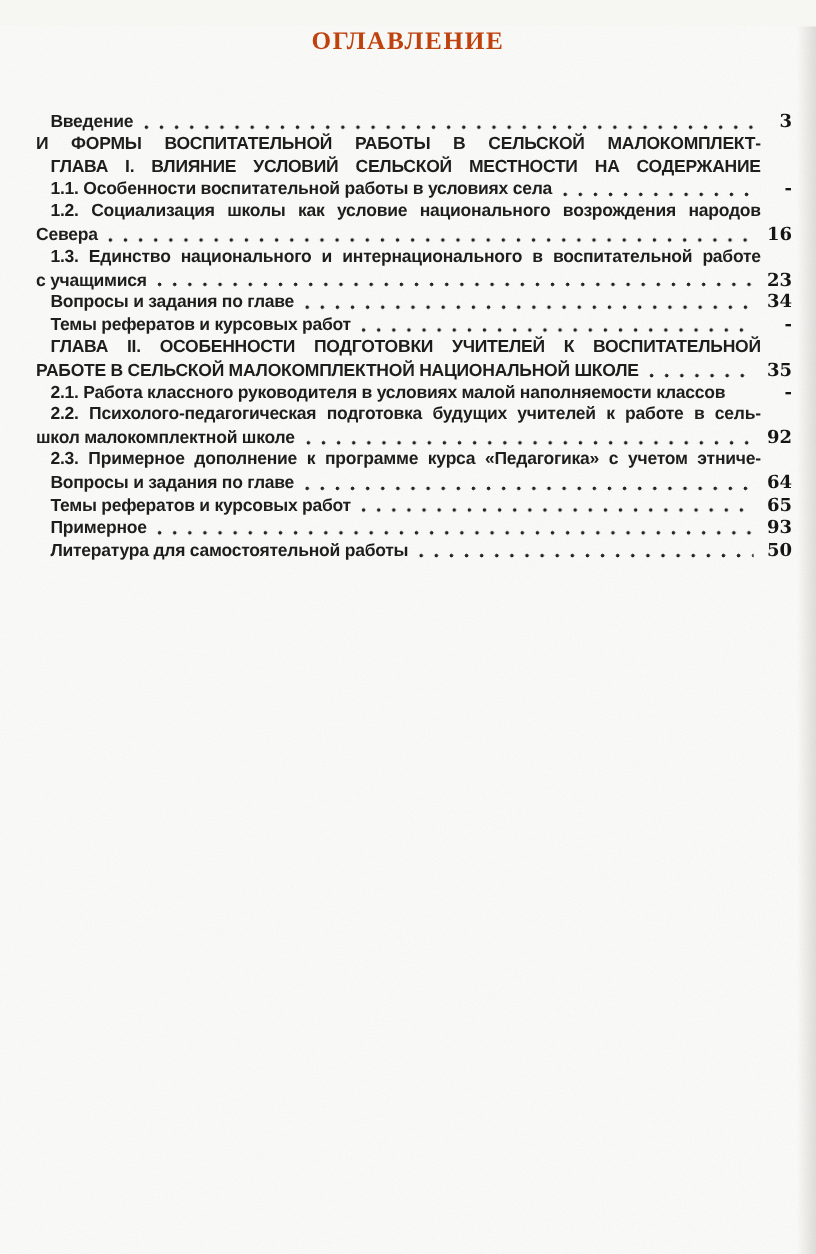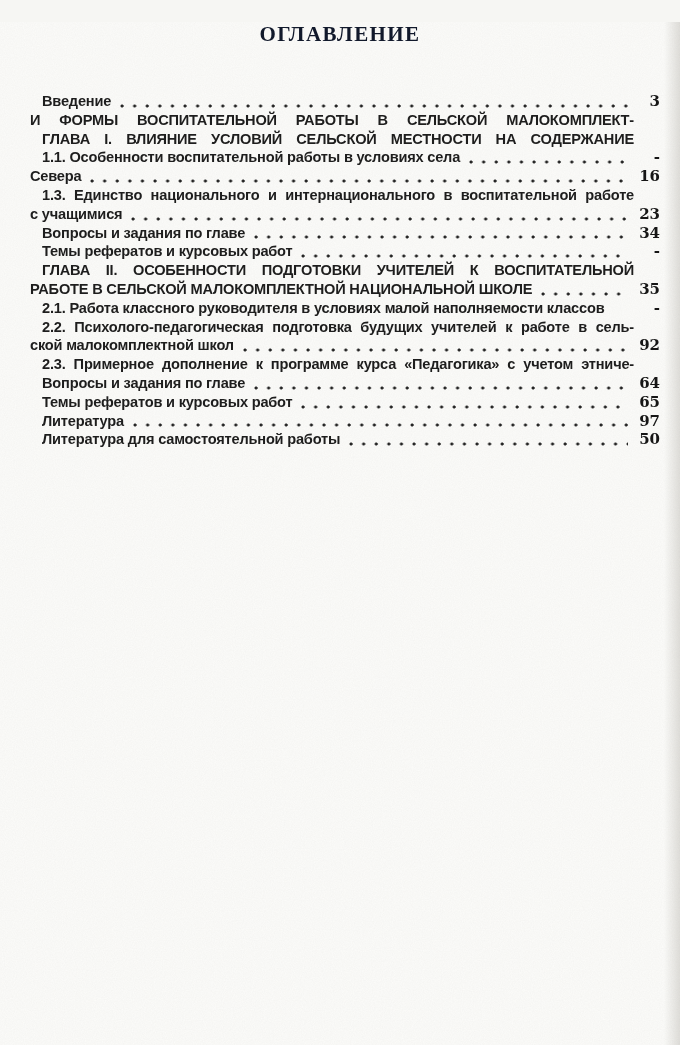--- a/index.html
+++ b/index.html
@@ -14,21 +14,21 @@
     background: #fcfcfa;
     color: #1a1a1a;
   }
   .title {
     margin: 22px 0 0 0;
     text-align: center;
     font-family: "Liberation Serif", serif;
     font-weight: 700;
     font-size: 21px;
     letter-spacing: 1.4px;
-    color: #0f172a;
+    color: #c2410c;
   }
   .toc {
     margin: 45px 20px 0 30px; 
   }
   .row {
     display: flex;
     align-items: baseline;
     height: 18.8px;
     line-height: 18.8px;
     font-size: 14.6px;
@@ -105,20 +105,25 @@
     <span class="pg"></span>
   </div>
 
 
   <div class="row indent">
     <span class="txt">1.1. Особенности воспитательной работы в условиях села</span>
     <span class="leader"></span>
     <span class="pg">-</span>
   </div>
 
+  <div class="row indent justify">
+    <span class="txt">1.2. Социализация школы как условие национального возрождения народов</span>
+
+    <span class="pg"></span>
+  </div>
 
   <div class="row">
     <span class="txt">Севера</span>
     <span class="leader"></span>
     <span class="pg">16</span>
   </div>
 
   <div class="row indent justify">
     <span class="txt">1.3. Единство национального и интернационального в воспитательной работе</span>
 
@@ -161,21 +166,21 @@
     <span class="pg">-</span>
   </div>
 
   <div class="row indent justify">
     <span class="txt">2.2. Психолого-педагогическая подготовка будущих учителей к работе в сель-</span>
 
     <span class="pg"></span>
   </div>
 
   <div class="row">
-    <span class="txt">ской малокомплектной школ</span>
+    <span class="txt">школ малокомплектной школе</span>
     <span class="leader"></span>
     <span class="pg">92</span>
   </div>
 
   <div class="row indent justify">
     <span class="txt">2.3. Примерное дополнение к программе курса «Педагогика» с учетом этниче-</span>
 
     <span class="pg"></span>
   </div>
 
@@ -186,23 +191,23 @@
     <span class="pg">64</span>
   </div>
 
   <div class="row indent">
     <span class="txt">Темы рефератов и курсовых работ</span>
     <span class="leader"></span>
     <span class="pg">65</span>
   </div>
 
   <div class="row indent">
-    <span class="txt">Литература</span>
-    <span class="leader"></span>
-    <span class="pg">97</span>
+    <span class="txt">Примерное</span>
+    <span class="leader"></span>
+    <span class="pg">93</span>
   </div>
 
   <div class="row indent">
     <span class="txt">Литература для самостоятельной работы</span>
     <span class="leader"></span>
     <span class="pg">50</span>
   </div>
 </div>
 
   <svg class="noise" xmlns="http://www.w3.org/2000/svg" width="680" height="1045">

